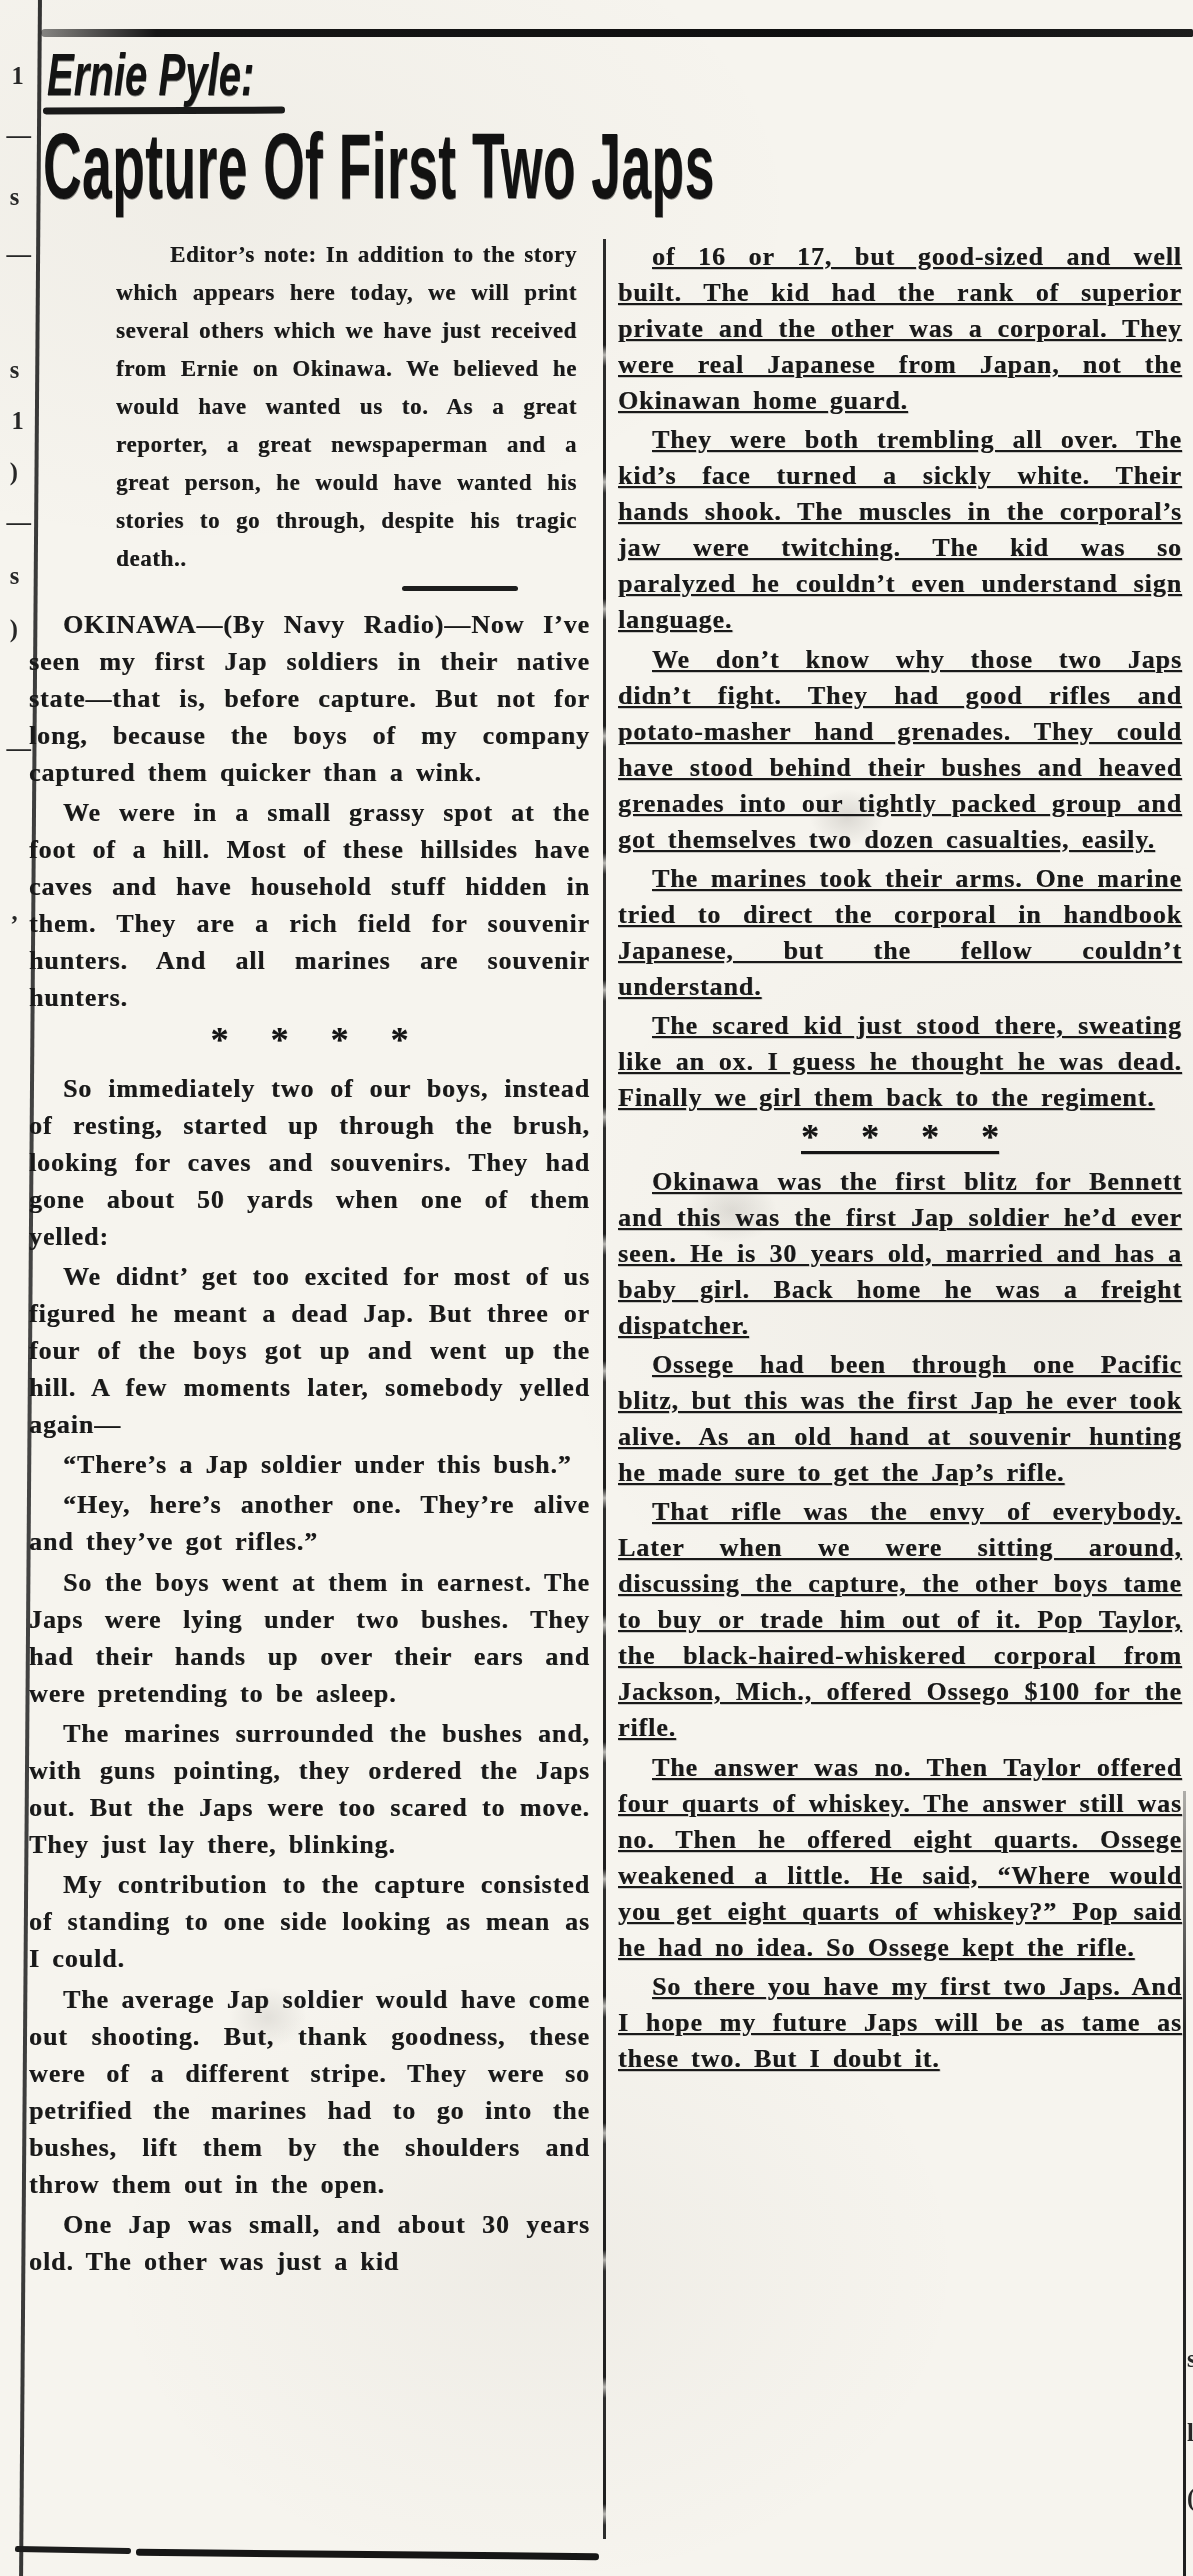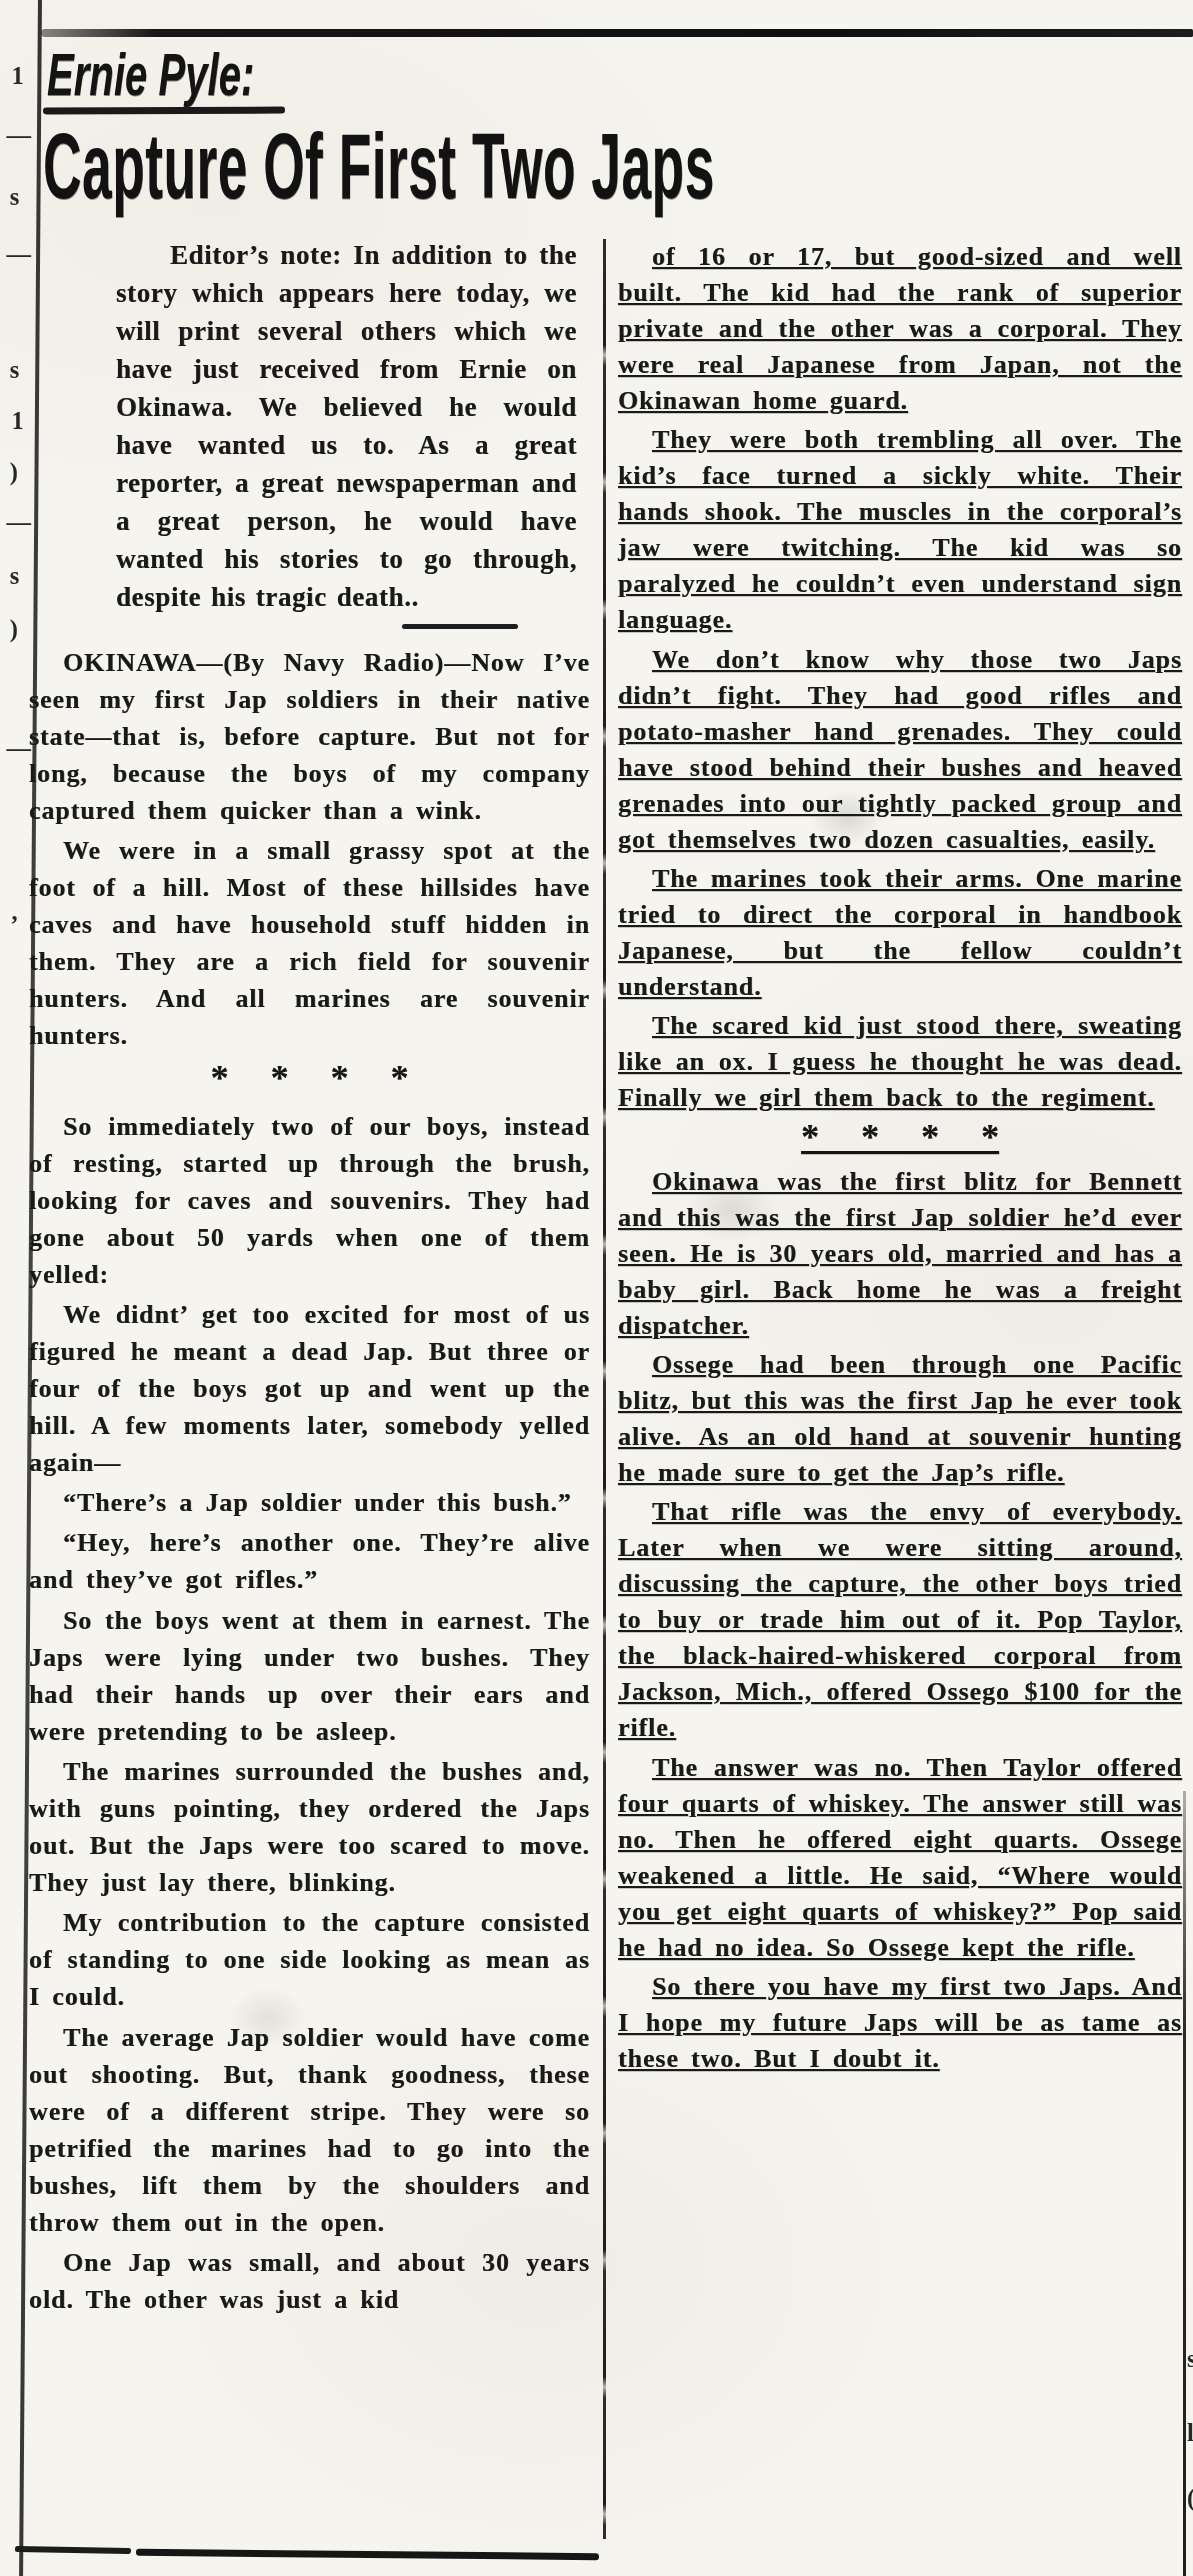--- a/index.html
+++ b/index.html
@@ -52,21 +52,21 @@
   
   .col{position:absolute;text-align:justify;
     font-size:26px;line-height:37px;font-weight:700;
     letter-spacing:0.9px;word-spacing:4.9px;color:#191919;
     text-shadow:0.4px 0.4px 0.4px rgba(25,25,25,.55);}
   .col1{left:29px;top:236px;width:561px;height:2300px;overflow:hidden;}
   .col2{left:618px;top:239px;width:564px;}
   .col p{margin:0 0 3.3px 0;text-indent:34px;}
   .col2 p{line-height:36px;text-decoration:underline;}
   .editors-note{margin:0 13px 6.5px 87px !important;text-indent:54px !important;
-    font-size:27px;line-height:38px;letter-spacing:0.6px;word-spacing:2.5px;}
+    font-size:23px;line-height:38px;letter-spacing:0.6px;word-spacing:2.5px;}
   .note-divider{width:116px;height:4.9px;background:#1d1d1d;border-radius:2.5px;
     margin:8.2px 0 14.7px 373px;}
   .stars{text-align:center;text-indent:0 !important;
     font:700 36px "Liberation Serif","DejaVu Serif",serif;
     word-spacing:33px;letter-spacing:0;color:#151515;margin:1.6px 0 8.2px 0 !important;}
 </style>
 </head>
 <body>
 
 <div class="page">
@@ -121,19 +121,19 @@
 
   <div class="col col2">
     <p>of 16 or 17, but good-sized and well built. The kid had the rank of superior private and the other was a corporal. They were real Japanese from Japan, not the Okinawan home guard.</p>
     <p>They were both trembling all over. The kid’s face turned a sickly white. Their hands shook. The muscles in the corporal’s jaw were twitching. The kid was so paralyzed he couldn’t even understand sign language.</p>
     <p>We don’t know why those two Japs didn’t fight. They had good rifles and potato-masher hand grenades. They could have stood behind their bushes and heaved grenades into our tightly packed group and got themselves two dozen casualties, easily.</p>
     <p>The marines took their arms. One marine tried to direct the corporal in handbook Japanese, but the fellow couldn’t understand.</p>
     <p>The scared kid just stood there, sweating like an ox. I guess he thought he was dead. Finally we girl them back to the regiment.</p>
     <p class="stars">* * * *</p>
     <p>Okinawa was the first blitz for Bennett and this was the first Jap soldier he’d ever seen. He is 30 years old, married and has a baby girl. Back home he was a freight dispatcher.</p>
     <p>Ossege had been through one Pacific blitz, but this was the first Jap he ever took alive. As an old hand at souvenir hunting he made sure to get the Jap’s rifle.</p>
-    <p>That rifle was the envy of everybody. Later when we were sitting around, discussing the capture, the other boys tried to buy or trade him out of it. Pop Taylor, the black-haired-whiskered corporal from Jackson, Mich., offered Ossego $100 for the rifle.</p>
+    <p>That rifle was the envy of everybody. Later when we were sitting around, discussing the capture, the other boys tame to buy or trade him out of it. Pop Taylor, the black-haired-whiskered corporal from Jackson, Mich., offered Ossego $100 for the rifle.</p>
     <p>The answer was no. Then Taylor offered four quarts of whiskey. The answer still was no. Then he offered eight quarts. Ossege weakened a little. He said, “Where would you get eight quarts of whiskey?” Pop said he had no idea. So Ossege kept the rifle.</p>
     <p>So there you have my first two Japs. And I hope my future Japs will be as tame as these two. But I doubt it.</p>
   </div>
 
 </div>
 
 
 </body></html>

